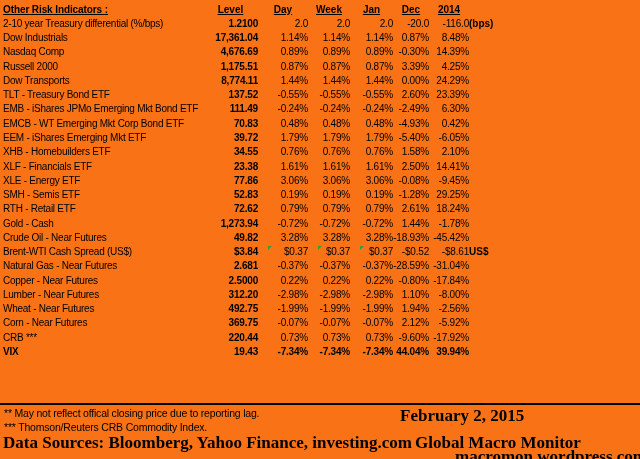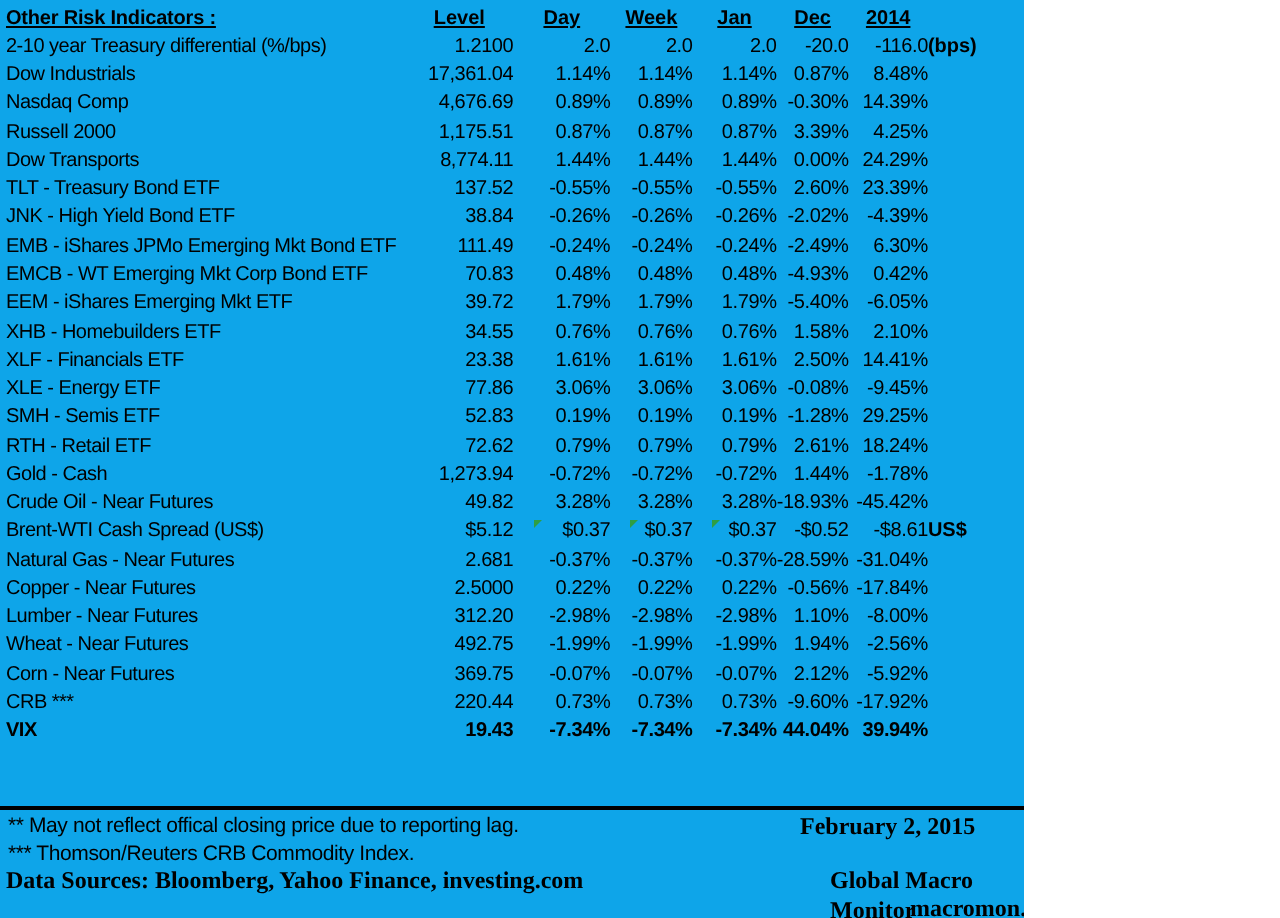--- a/index.html
+++ b/index.html
@@ -1,33 +1,33 @@
 <!DOCTYPE html>
 <html><head>
 <meta charset="utf-8">
 <style>
   html,body{margin:0;padding:0;background:#fff;}
-  .page{position:relative;width:512px;height:459px;background:#0ea5e9;overflow:hidden;
+  .page{position:relative;width:640px;height:459px;background:#f97316;overflow:hidden;
         font-family:"Liberation Sans",sans-serif;color:#000;}
   table.risk{position:absolute;top:2px;left:3px;border-collapse:collapse;table-layout:fixed;}
   table.risk th,table.risk td{height:14.28px;padding:0;line-height:13px;white-space:nowrap;
         vertical-align:middle;font-size:10px;overflow:visible;}
   th{font-weight:bold;text-decoration:underline;text-align:center;}
   th.t-title{text-align:left;font-size:10.5px;letter-spacing:-0.1px;}
   td.c-label{text-align:left;letter-spacing:-0.25px;}
   td.c-num{text-align:right;padding-right:1px;letter-spacing:-0.2px;position:relative;}
-  td.c-level{font-weight:normal;}
+  td.c-level{font-weight:bold;}
   td.c-note{font-weight:bold;text-align:left;padding-left:6px;}
   tr.bold-row td{font-weight:bold;}
   .flag{position:absolute;left:10px;top:1px;width:0;height:0;
         border-top:4px solid #2f9e44;border-right:4px solid transparent;}
   .rule{position:absolute;top:403px;left:0;width:640px;border-top:2px solid #000;}
   .fn{position:absolute;left:4px;font-size:10.5px;letter-spacing:-0.2px;}
   .fn1{top:407px;} .fn2{top:421px;}
-  .serif{font-family:"Liberation Serif",serif;font-weight:bold;font-size:12px;}
+  .serif{font-family:"Liberation Serif",serif;font-weight:bold;font-size:17px;}
   .ds{position:absolute;left:3px;top:433px;}
   .date{position:absolute;left:400px;top:406px;}
   .brand{position:absolute;left:415px;top:433px;font-family:Liberation Serif, serif;}
   .site{position:absolute;left:419px;top:447px;padding-left:36px;}
 </style>
 </head>
 <body>
 
 <div class="page">
 
@@ -109,30 +109,20 @@
       <td class="c-label">TLT - Treasury Bond ETF</td>
       <td class="c-num c-level">137.52</td>
       <td class="c-num">-0.55%</td>
       <td class="c-num">-0.55%</td>
       <td class="c-num">-0.55%</td>
       <td class="c-num">2.60%</td>
       <td class="c-num">23.39%</td>
       <td class="c-note"></td>
     </tr>
         <tr>
-      <td class="c-label">JNK - High Yield Bond ETF</td>
-      <td class="c-num c-level">38.84</td>
-      <td class="c-num">-0.26%</td>
-      <td class="c-num">-0.26%</td>
-      <td class="c-num">-0.26%</td>
-      <td class="c-num">-2.02%</td>
-      <td class="c-num">-4.39%</td>
-      <td class="c-note"></td>
-    </tr>
-        <tr>
       <td class="c-label">EMB - iShares JPMo Emerging Mkt Bond ETF</td>
       <td class="c-num c-level">111.49</td>
       <td class="c-num">-0.24%</td>
       <td class="c-num">-0.24%</td>
       <td class="c-num">-0.24%</td>
       <td class="c-num">-2.49%</td>
       <td class="c-num">6.30%</td>
       <td class="c-note"></td>
     </tr>
         <tr>
@@ -220,21 +210,21 @@
       <td class="c-num c-level">49.82</td>
       <td class="c-num">3.28%</td>
       <td class="c-num">3.28%</td>
       <td class="c-num">3.28%</td>
       <td class="c-num">-18.93%</td>
       <td class="c-num">-45.42%</td>
       <td class="c-note"></td>
     </tr>
         <tr>
       <td class="c-label">Brent-WTI Cash Spread (US$)</td>
-      <td class="c-num c-level">$5.12</td>
+      <td class="c-num c-level">$3.84</td>
       <td class="c-num">$0.37<span class="flag" style="border-top-color: rgb(47, 158, 68);"></span></td>
       <td class="c-num">$0.37<span class="flag" style="border-top-color: rgb(47, 158, 68);"></span></td>
       <td class="c-num">$0.37<span class="flag" style="border-top-color: rgb(47, 158, 68);"></span></td>
       <td class="c-num">-$0.52</td>
       <td class="c-num">-$8.61</td>
       <td class="c-note">US$</td>
     </tr>
         <tr>
       <td class="c-label">Natural Gas - Near Futures</td>
       <td class="c-num c-level">2.681</td>
@@ -244,21 +234,21 @@
       <td class="c-num">-28.59%</td>
       <td class="c-num">-31.04%</td>
       <td class="c-note"></td>
     </tr>
         <tr>
       <td class="c-label">Copper - Near Futures</td>
       <td class="c-num c-level">2.5000</td>
       <td class="c-num">0.22%</td>
       <td class="c-num">0.22%</td>
       <td class="c-num">0.22%</td>
-      <td class="c-num">-0.56%</td>
+      <td class="c-num">-0.80%</td>
       <td class="c-num">-17.84%</td>
       <td class="c-note"></td>
     </tr>
         <tr>
       <td class="c-label">Lumber - Near Futures</td>
       <td class="c-num c-level">312.20</td>
       <td class="c-num">-2.98%</td>
       <td class="c-num">-2.98%</td>
       <td class="c-num">-2.98%</td>
       <td class="c-num">1.10%</td>

